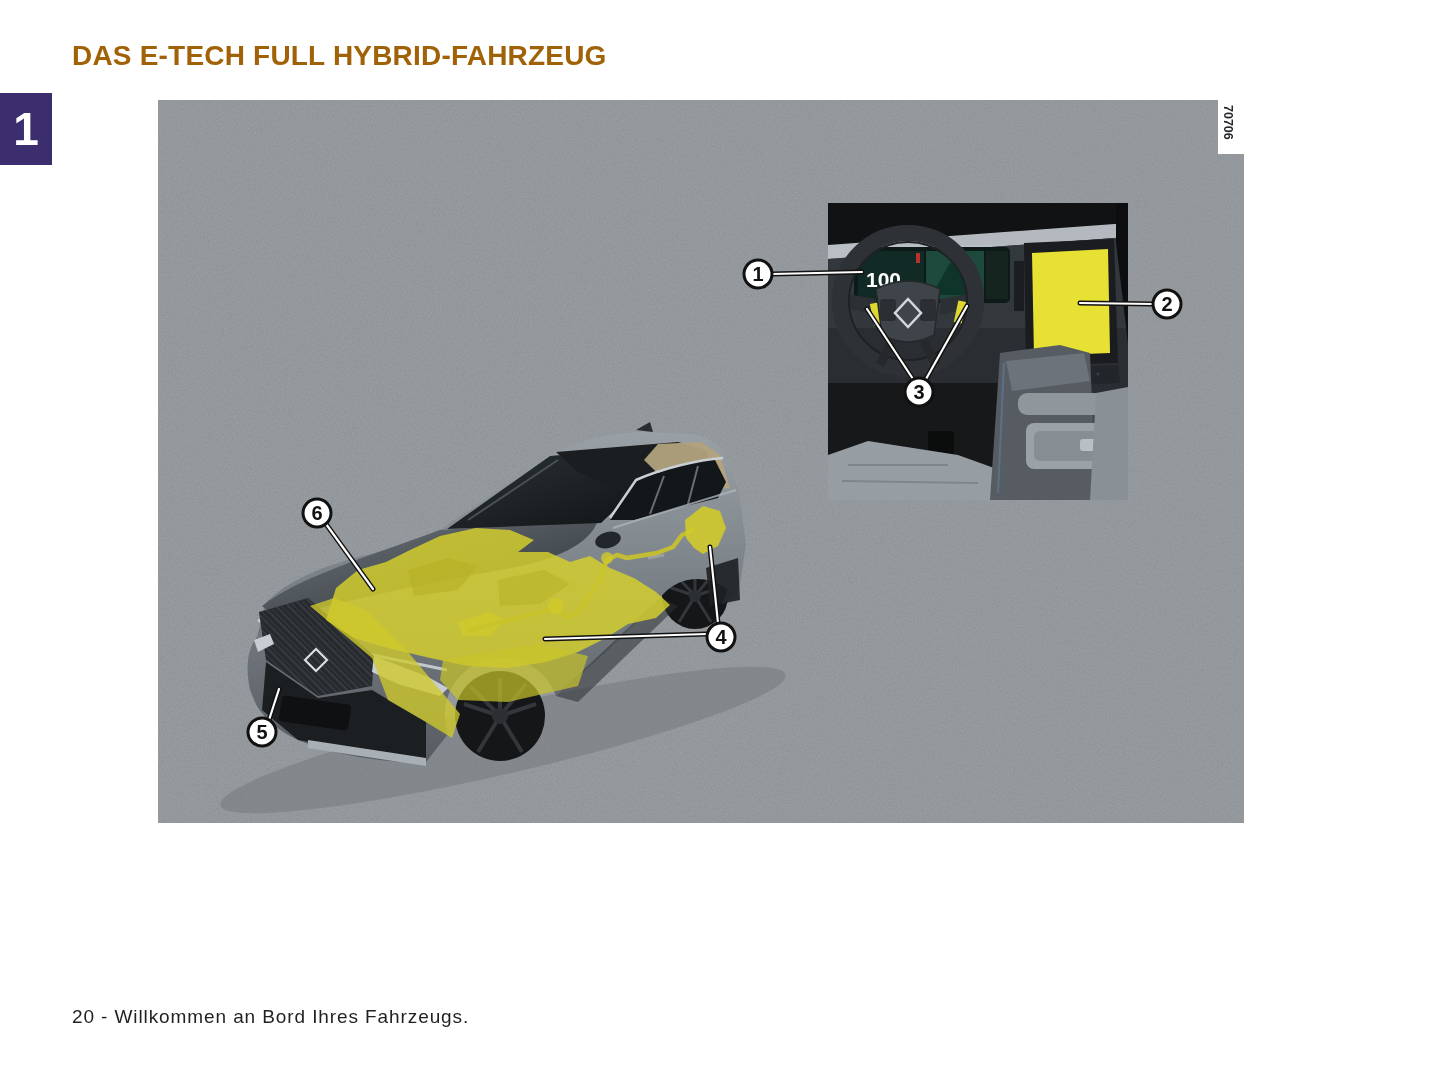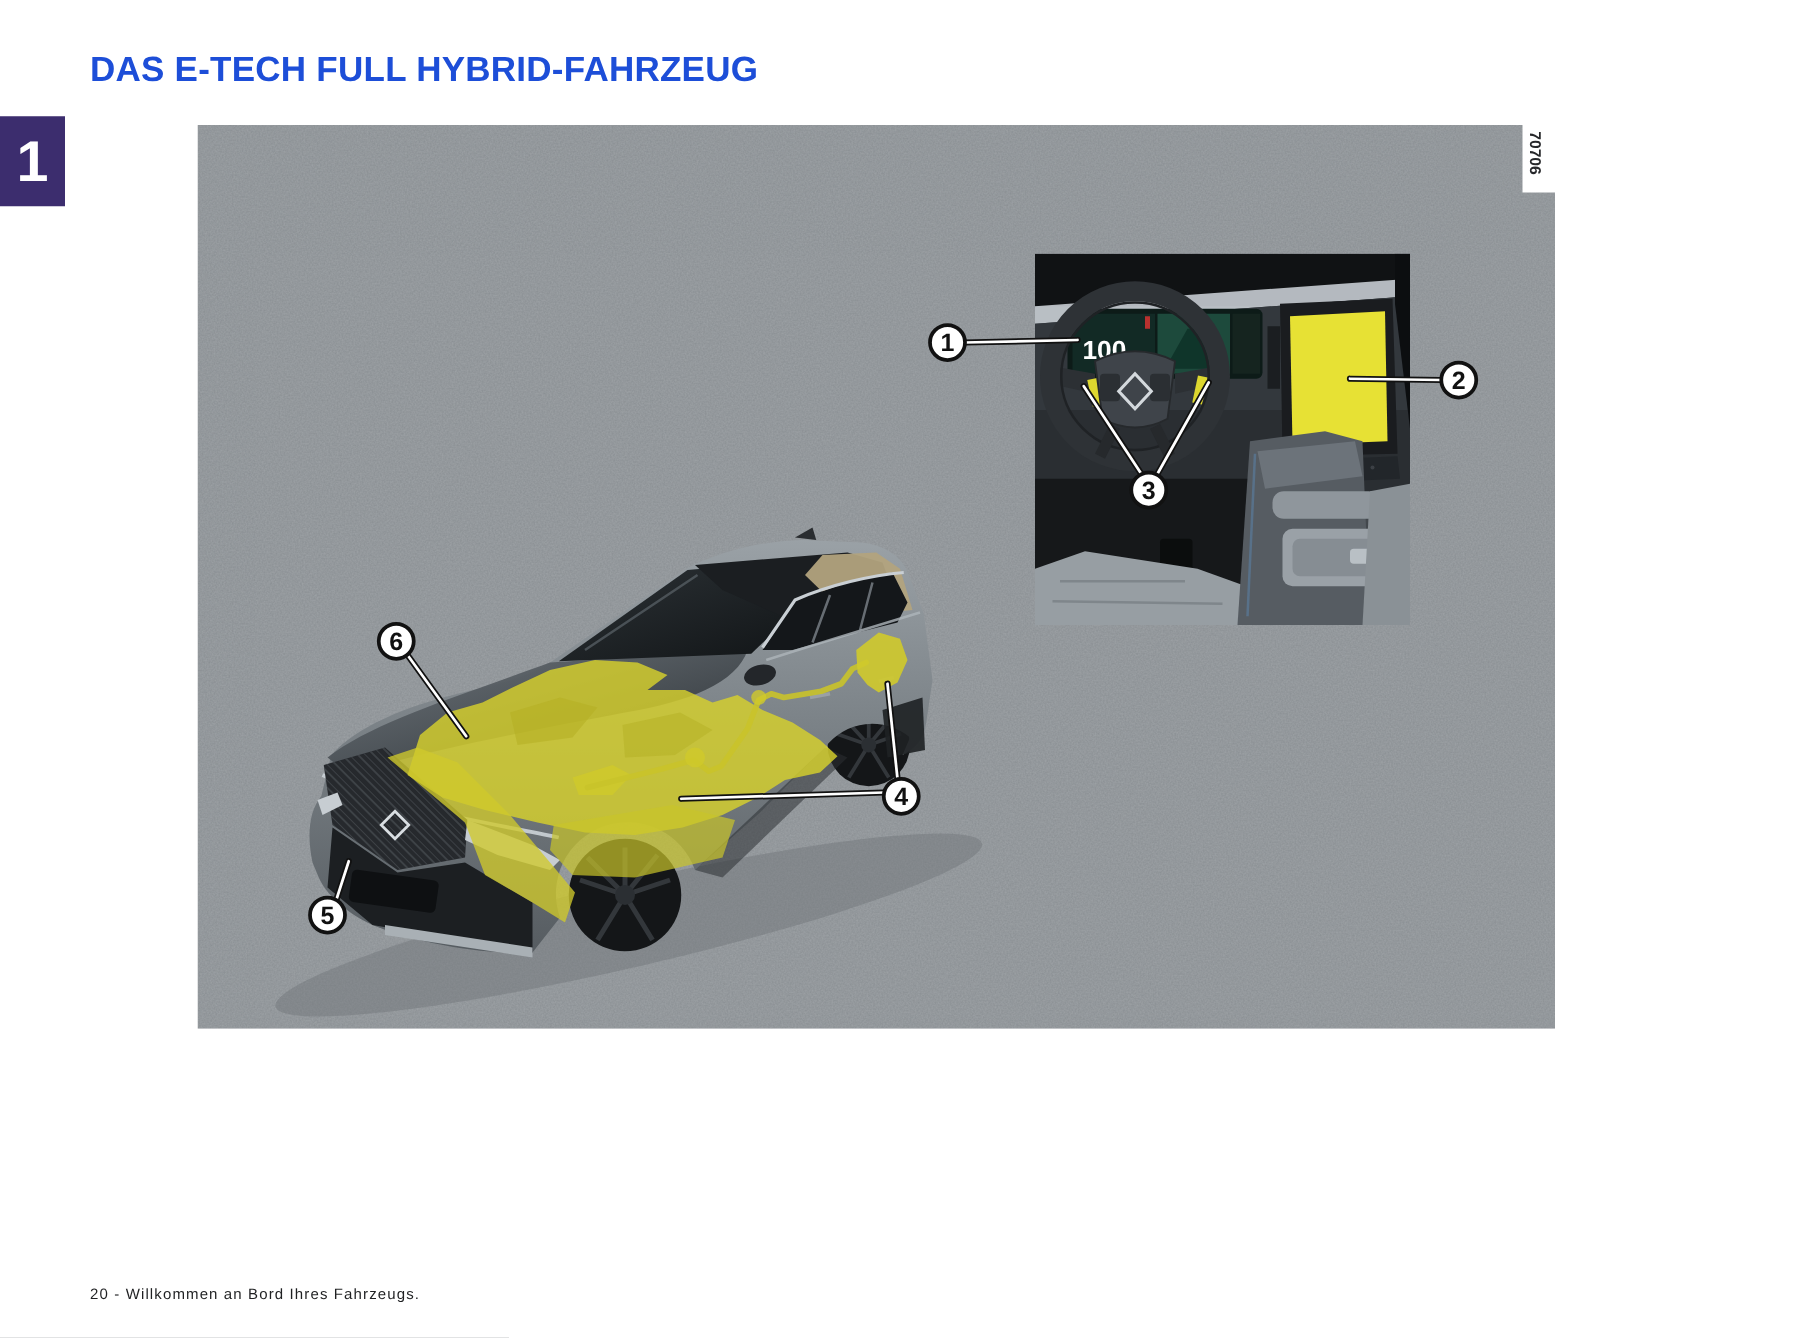--- a/index.html
+++ b/index.html
@@ -1,25 +1,25 @@
 <!DOCTYPE html>
 <html><head>
 <meta charset="utf-8">
 <style>
   html,body{margin:0;padding:0;background:#ffffff;}
   body{width:1445px;height:1070px;position:relative;overflow:hidden;
        font-family:"Liberation Sans","DejaVu Sans",sans-serif;}
   .page-title{position:absolute;left:72px;top:40px;font-size:28px;font-weight:bold;
-       color:#1d4ed8;letter-spacing:.2px;white-space:nowrap;}
+       color:#a16207;letter-spacing:.2px;white-space:nowrap;}
   .chapter-tab{position:absolute;left:0;top:93px;width:52px;height:72px;background:#3c2d6e;
        color:#ffffff;display:flex;align-items:center;justify-content:center;
        font-size:46px;font-weight:bold;}
   .figure-wrap{position:absolute;left:158px;top:100px;width:1086px;height:723px;}
   .figure-wrap svg{display:block;}
-  .page-footer{position:absolute;left:72px;top:1028px;font-size:12px;color:#1f2022;
+  .page-footer{position:absolute;left:72px;top:1006px;font-size:19px;color:#1f2022;
        letter-spacing:.9px;}
 </style>
 </head>
 <body>
 
 <div class="page-title">DAS E-TECH FULL HYBRID-FAHRZEUG</div>
 <div class="chapter-tab">
   <span>1</span>
 </div>
 

